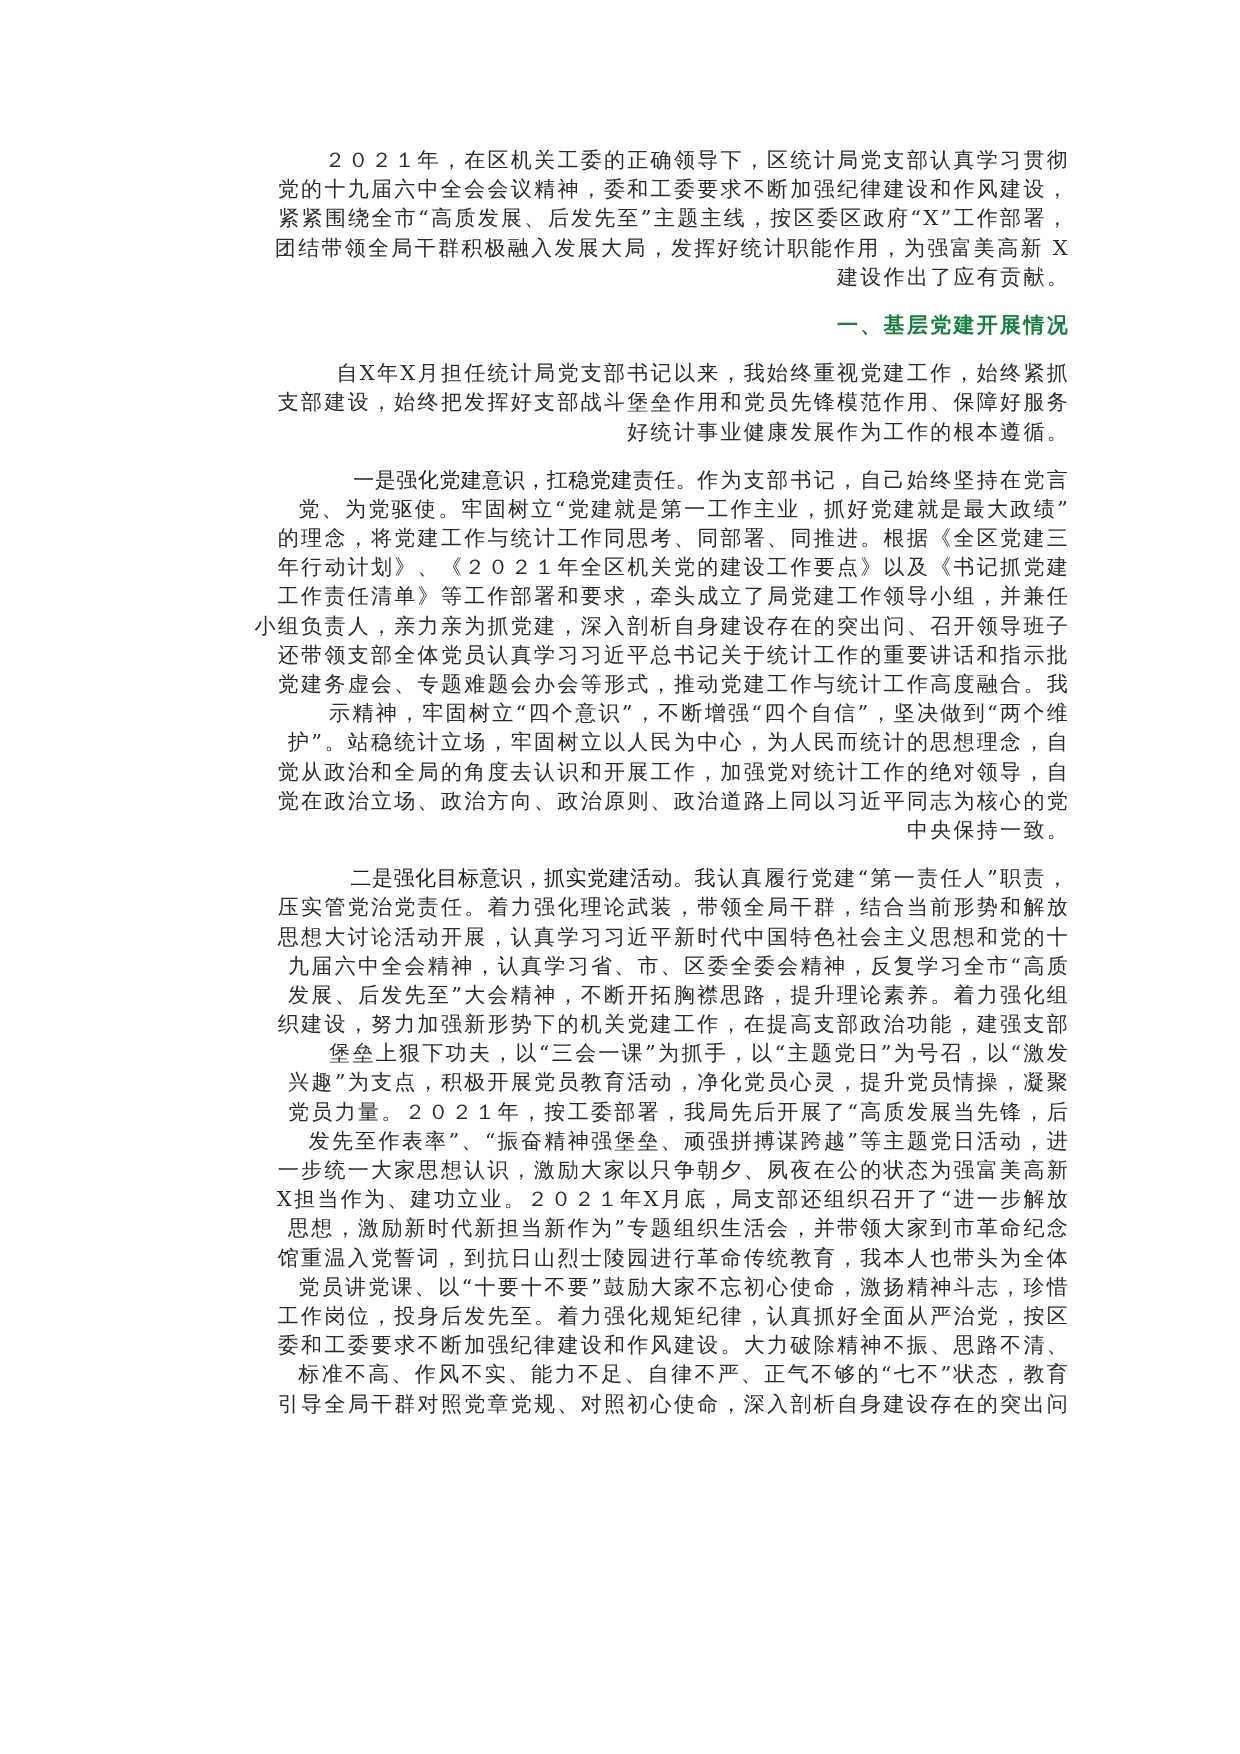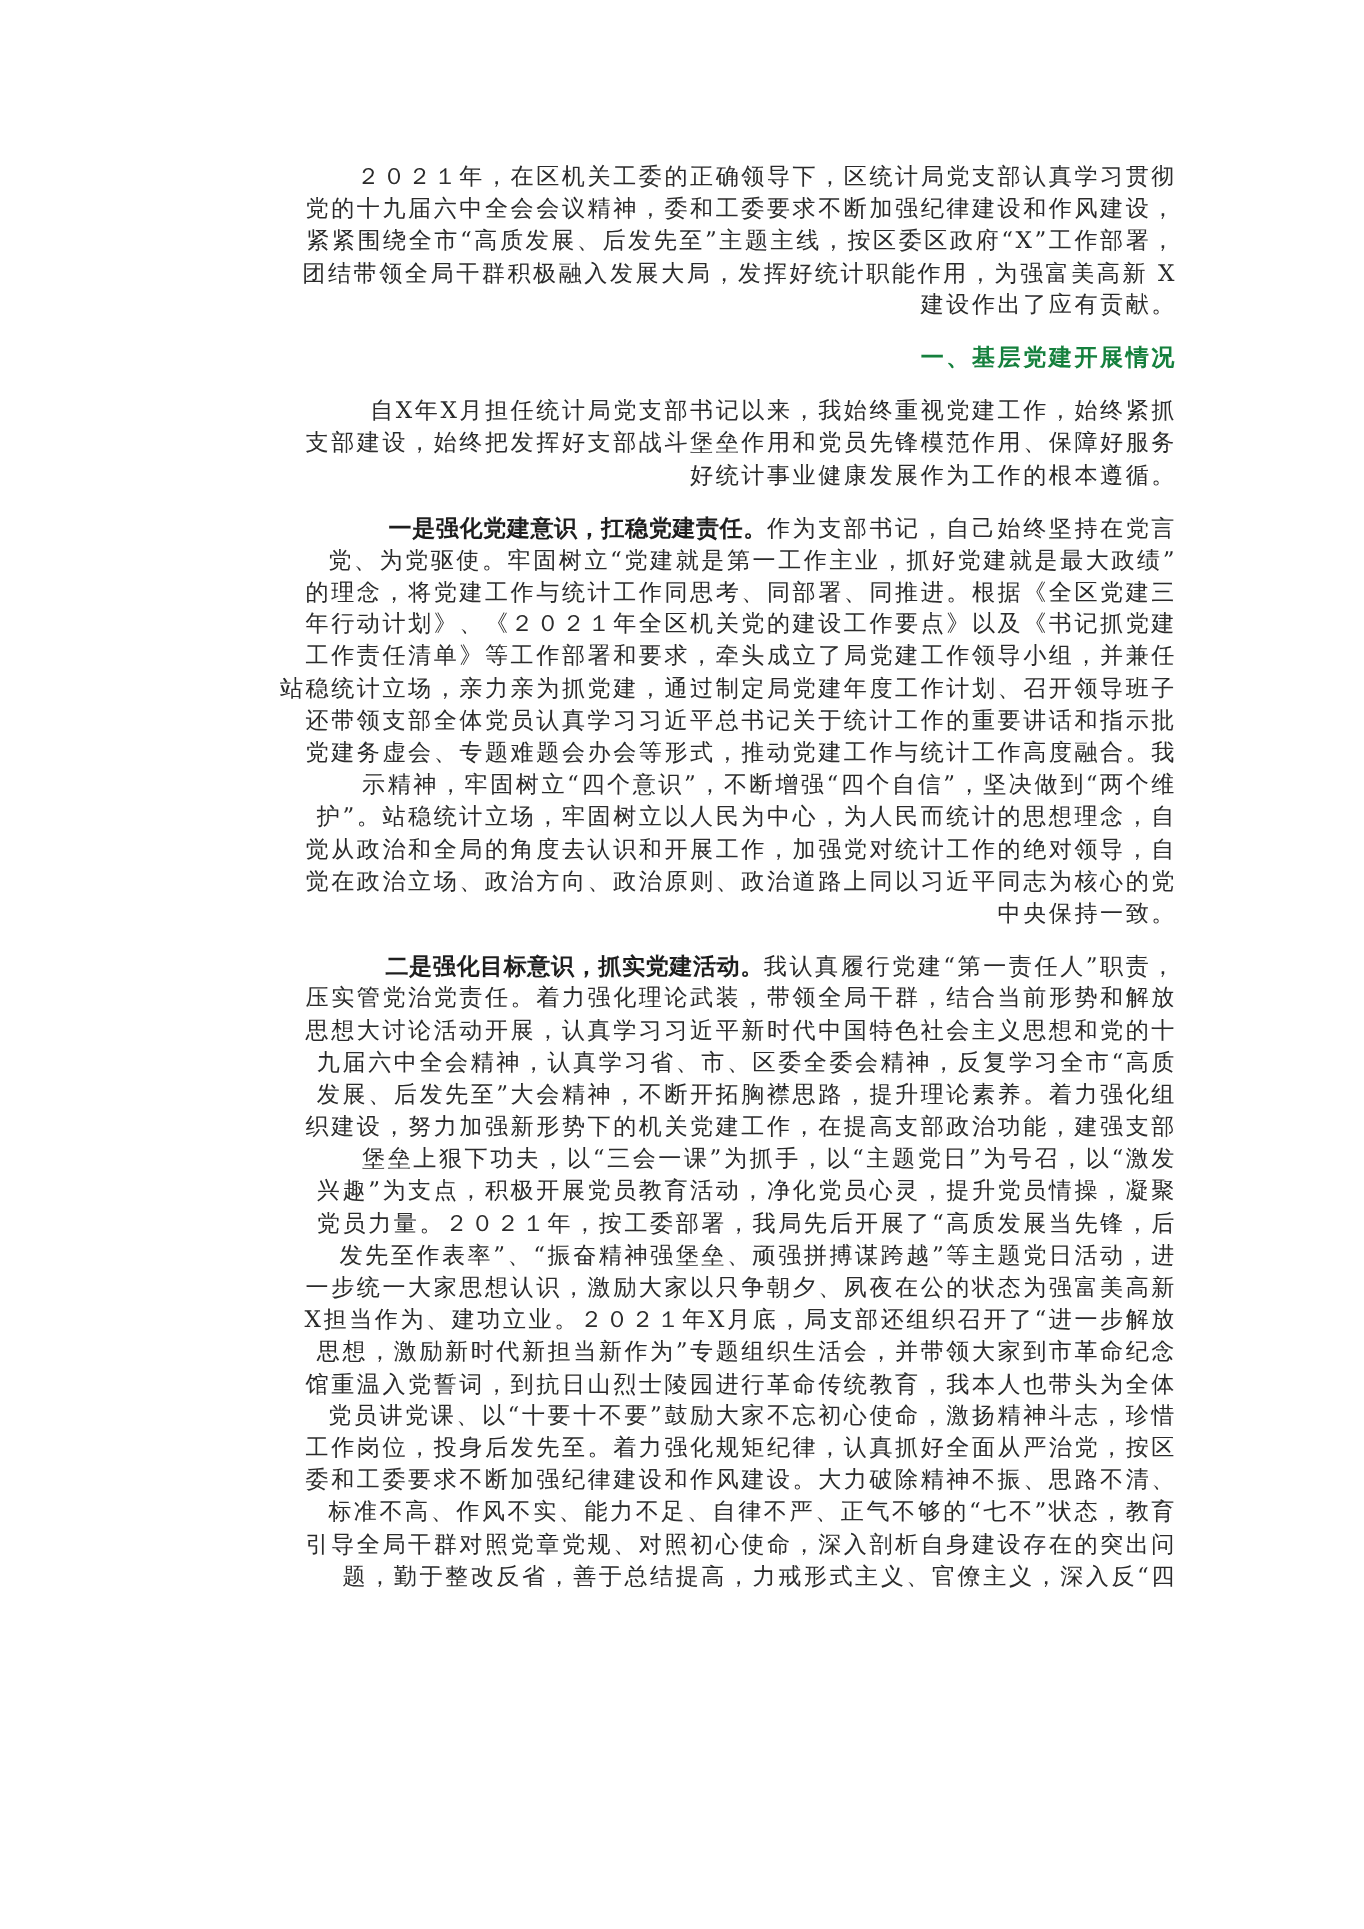--- a/index.html
+++ b/index.html
@@ -6,21 +6,21 @@
   body { width: 1240px; height: 1754px; position: relative; overflow: hidden; }
   .page {
     position: absolute; left: 190px; top: 146px; width: 880px;
     font-family: "DejaVu Serif", "Liberation Serif", serif;
     color: #2b2b2b; font-size: 21px; line-height: 29.2px;
   }
   .para { margin: 0 0 19px 0; }
   .line { display: block; white-space: nowrap; letter-spacing: 2.3px; height: 29.2px; text-align: right; }
   .indent { padding-left: 48px; }
   .heading { font-family: "DejaVu Sans", "Liberation Sans", sans-serif; font-weight: bold; color: #15803d; }
-  .lead { font-family: "DejaVu Sans", "Liberation Sans", sans-serif; font-weight: bold; color: #1e1e1e; letter-spacing: 0.5px; }
+  .lead { font-family: "DejaVu Sans", "Liberation Sans", sans-serif; font-weight: normal; color: #1e1e1e; letter-spacing: 0.5px; }
 </style>
 </head>
 <body>
 
 <div class="page">
 
   <div class="para">
     <span class="line indent">２０２１年，在区机关工委的正确领导下，区统计局党支部认真学习贯彻</span>
     <span class="line">党的十九届六中全会会议精神，委和工委要求不断加强纪律建设和作风建设，</span>
     <span class="line">紧紧围绕全市“高质发展、后发先至”主题主线，按区委区政府“X”工作部署，</span>
@@ -37,21 +37,21 @@
     <span class="line">支部建设，始终把发挥好支部战斗堡垒作用和党员先锋模范作用、保障好服务</span>
     <span class="line">好统计事业健康发展作为工作的根本遵循。</span>
   </div>
 
   <div class="para">
     <span class="line indent"><span class="lead">一是强化党建意识，扛稳党建责任。</span><span>作为支部书记，自己始终坚持在党言</span></span>
     <span class="line">党、为党驱使。牢固树立“党建就是第一工作主业，抓好党建就是最大政绩”</span>
     <span class="line">的理念，将党建工作与统计工作同思考、同部署、同推进。根据《全区党建三</span>
     <span class="line">年行动计划》、《２０２１年全区机关党的建设工作要点》以及《书记抓党建</span>
     <span class="line">工作责任清单》等工作部署和要求，牵头成立了局党建工作领导小组，并兼任</span>
-    <span class="line">站稳统计立场，亲力亲为抓党建，通过制定局党建年度工作计划、召开领导班子</span>
+    <span class="line">小组负责人，亲力亲为抓党建，深入剖析自身建设存在的突出问、召开领导班子</span>
     <span class="line">还带领支部全体党员认真学习习近平总书记关于统计工作的重要讲话和指示批</span>
     <span class="line">党建务虚会、专题难题会办会等形式，推动党建工作与统计工作高度融合。我</span>
     <span class="line">示精神，牢固树立“四个意识”，不断增强“四个自信”，坚决做到“两个维</span>
     <span class="line">护”。站稳统计立场，牢固树立以人民为中心，为人民而统计的思想理念，自</span>
     <span class="line">觉从政治和全局的角度去认识和开展工作，加强党对统计工作的绝对领导，自</span>
     <span class="line">觉在政治立场、政治方向、政治原则、政治道路上同以习近平同志为核心的党</span>
     <span class="line">中央保持一致。</span>
   </div>
 
   <div class="para">
@@ -67,16 +67,15 @@
     <span class="line">发先至作表率”、“振奋精神强堡垒、顽强拼搏谋跨越”等主题党日活动，进</span>
     <span class="line">一步统一大家思想认识，激励大家以只争朝夕、夙夜在公的状态为强富美高新</span>
     <span class="line">X担当作为、建功立业。２０２１年X月底，局支部还组织召开了“进一步解放</span>
     <span class="line">思想，激励新时代新担当新作为”专题组织生活会，并带领大家到市革命纪念</span>
     <span class="line">馆重温入党誓词，到抗日山烈士陵园进行革命传统教育，我本人也带头为全体</span>
     <span class="line">党员讲党课、以“十要十不要”鼓励大家不忘初心使命，激扬精神斗志，珍惜</span>
     <span class="line">工作岗位，投身后发先至。着力强化规矩纪律，认真抓好全面从严治党，按区</span>
     <span class="line">委和工委要求不断加强纪律建设和作风建设。大力破除精神不振、思路不清、</span>
     <span class="line">标准不高、作风不实、能力不足、自律不严、正气不够的“七不”状态，教育</span>
     <span class="line">引导全局干群对照党章党规、对照初心使命，深入剖析自身建设存在的突出问</span>
-    <span class="line">题，勤于整改反省，善于总结提高，力戒形式主义、官僚主义，深入反“四</span>
   </div>
 
 </div>
 
 </body></html>

